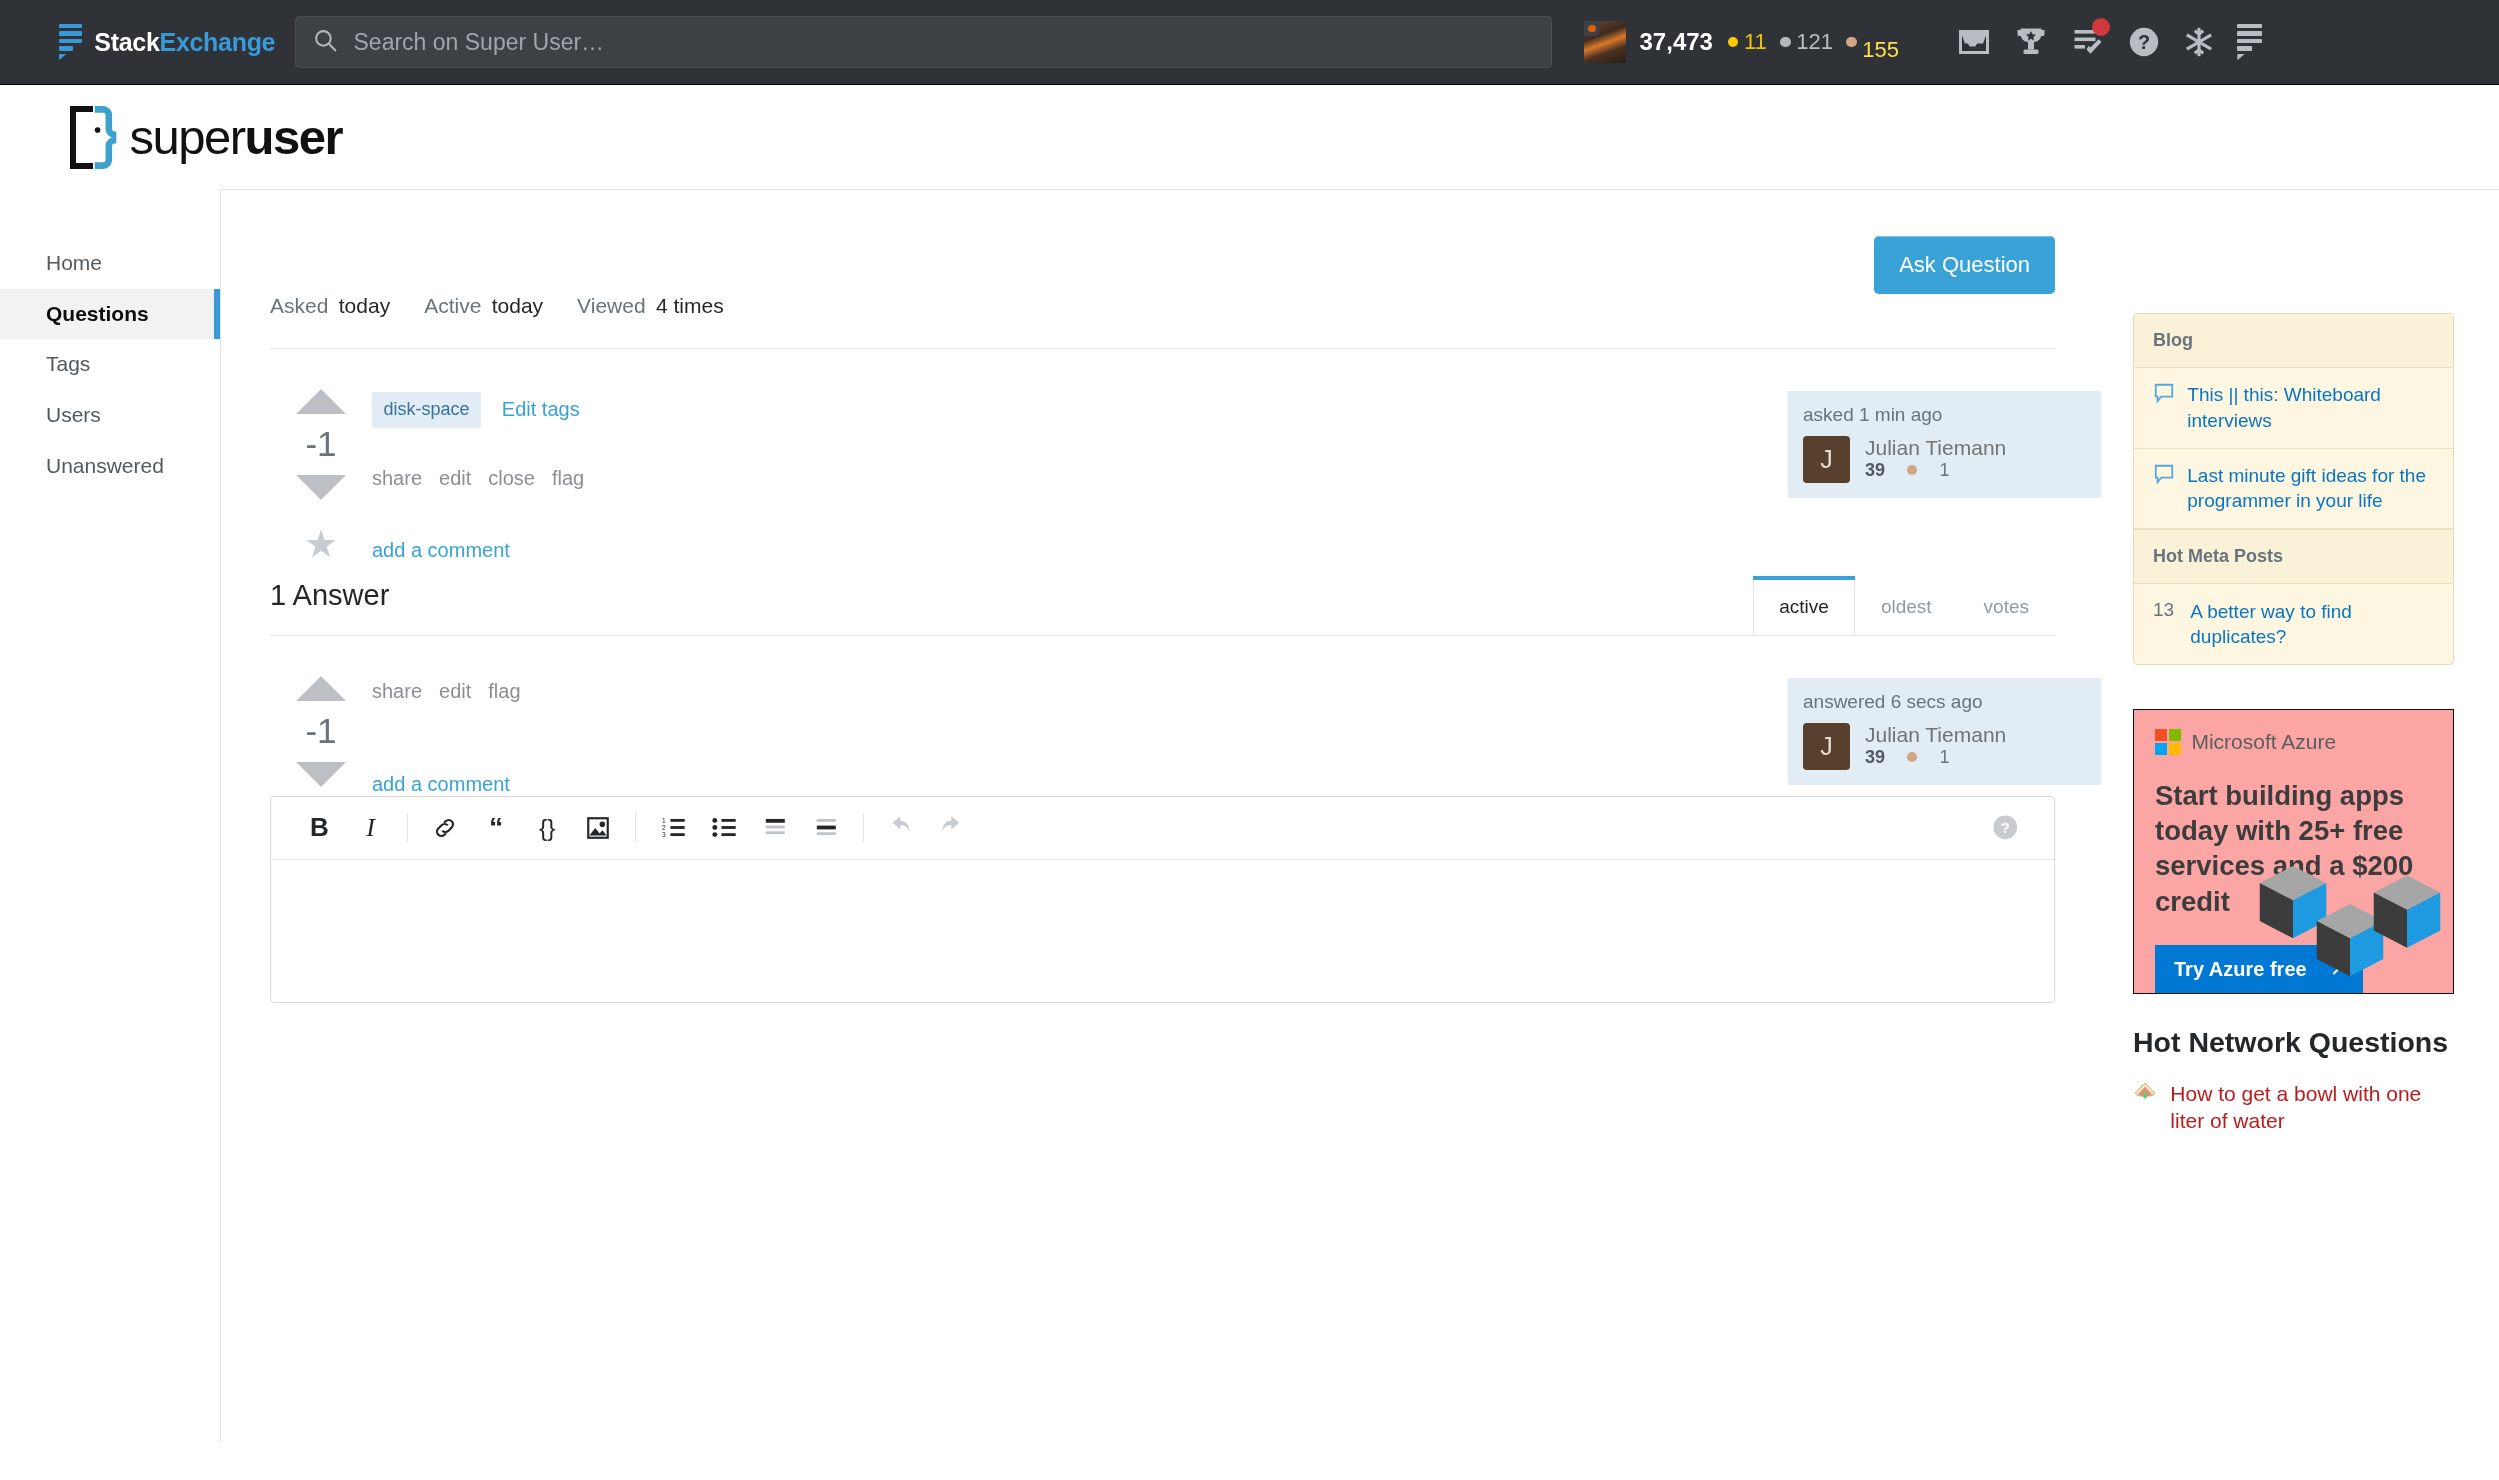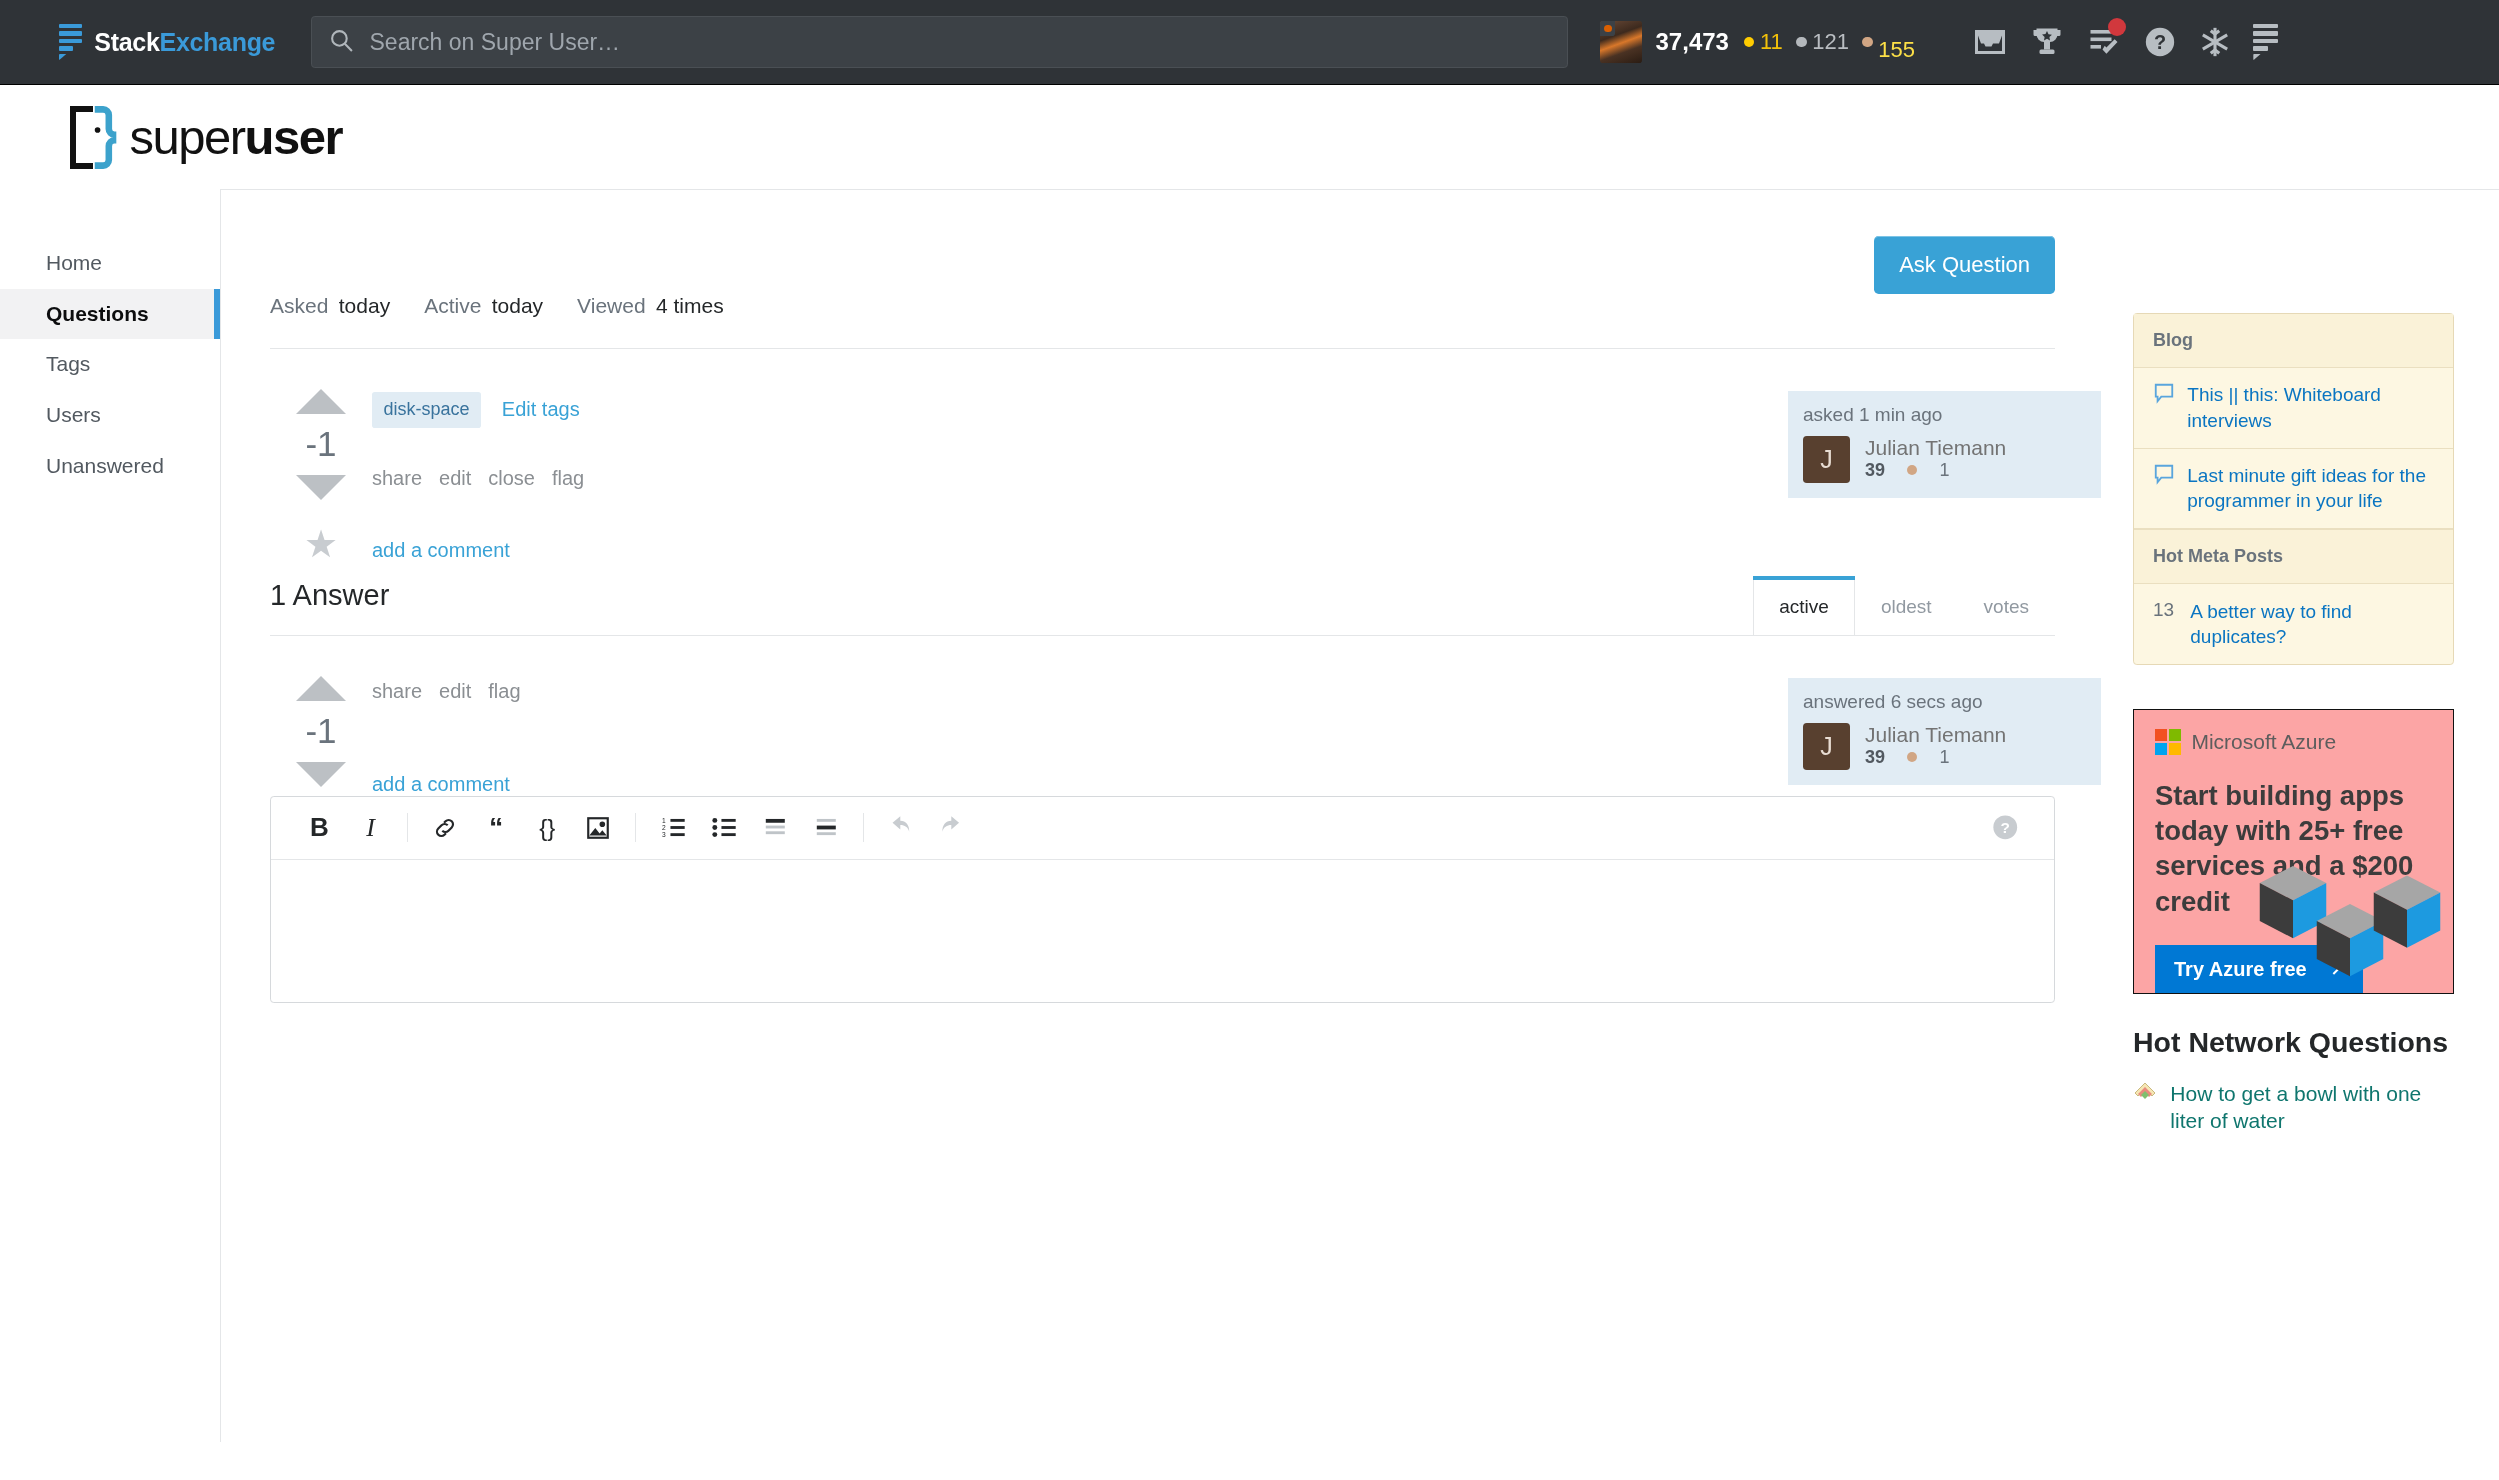--- a/index.html
+++ b/index.html
@@ -13,21 +13,21 @@
   }
 
   
   .topbar {
     height:85px; background:#2f3337;
     display:flex; align-items:center;
     padding:0 34px 0 59px;
     border-bottom:0.9px solid #000;
     position:relative;
   }
-  .se-logo { display:flex; align-items:center; gap:12.3px; margin-right:36px; }
+  .se-logo { display:flex; align-items:center; gap:12.3px; margin-right:20px; }
   .se-stack-icon { display:flex; flex-direction:column; gap:2.8px; width:23px; }
   .se-stack-icon i { display:block; height:4.7px; background:#3a9ad9; border-radius:0.9px; }
   .se-stack-icon i:nth-child(4){ width:14.2px; margin-left:0; }
   .se-stack-icon i:nth-child(5){ width:7.6px; height:6.6px;
      background:#3a9ad9; clip-path:polygon(0 0,100% 0,0 100%); }
   .se-name { font-size:25px; font-weight:bold; color:#fff; letter-spacing:-0.3px; white-space:nowrap;}
   .se-name b { color:#3a9ad9; font-weight:bold; }
   .search-wrap {
     flex:0 0 1257px; height:52px; background:#3c4146; border:0.9px solid #4a4f54;
     border-radius:3.8px; display:flex; align-items:center; padding:0 17px; gap:13.3px;
@@ -191,21 +191,21 @@
   .ms-name { font-size:21px; color:#5d5d5d; }
   .ad-head { font-size:27.5px; font-weight:bold; color:#3c3c3c; line-height:1.28; padding:23px 21px 0; }
   .ad-btn {
     display:inline-flex; align-items:center; gap:21px; background:#0078d4; color:#fff;
     font-size:20px; font-weight:bold; padding:12.3px 19px; margin:26.6px 0 0 21px; cursor:pointer;
   }
   .ad-cubes { position:absolute; right:7.6px; bottom:-9.5px; }
 
   .hotq-title { font-size:28.5px; margin:32px 0 21px; color:#242729; }
   .hotq-row { display:flex; gap:13.3px; align-items:flex-start; }
-  .hotq-link { color:#0f766e; font-size:21px; line-height:1.3; cursor:pointer; }
+  .hotq-link { color:#b91c1c; font-size:21px; line-height:1.3; cursor:pointer; }
 </style>
 </head>
 <body>
 
 <div class="topbar">
   <a class="se-logo">
     <span class="se-stack-icon">
       <i></i>
         <i></i>
         <i></i>

